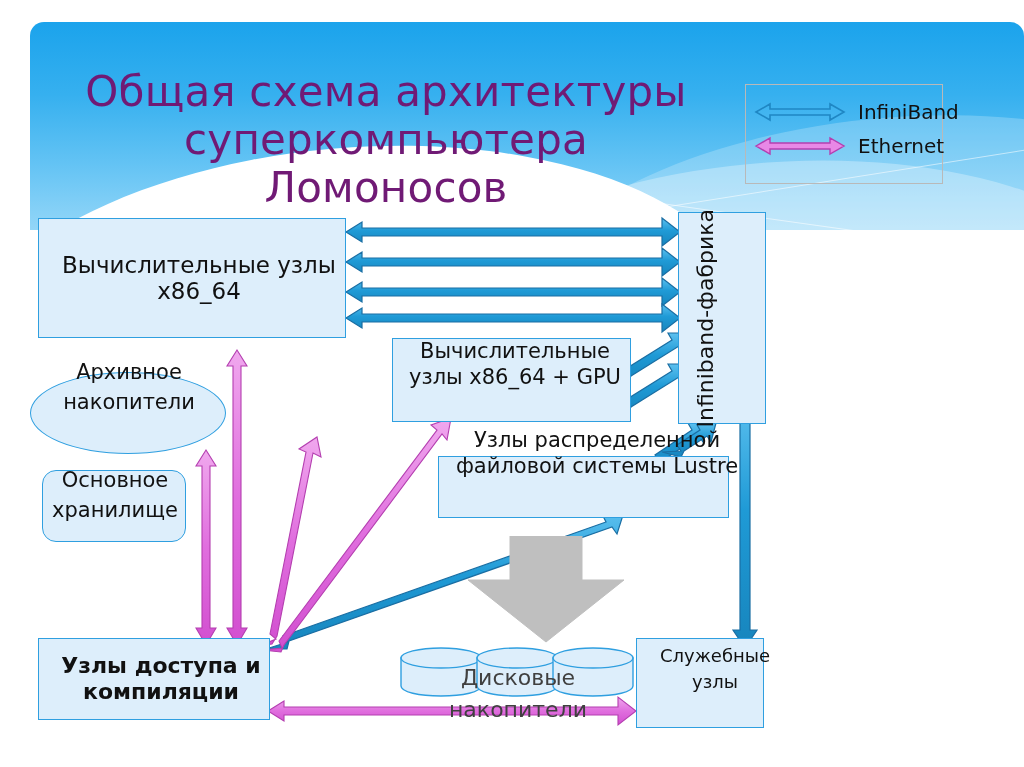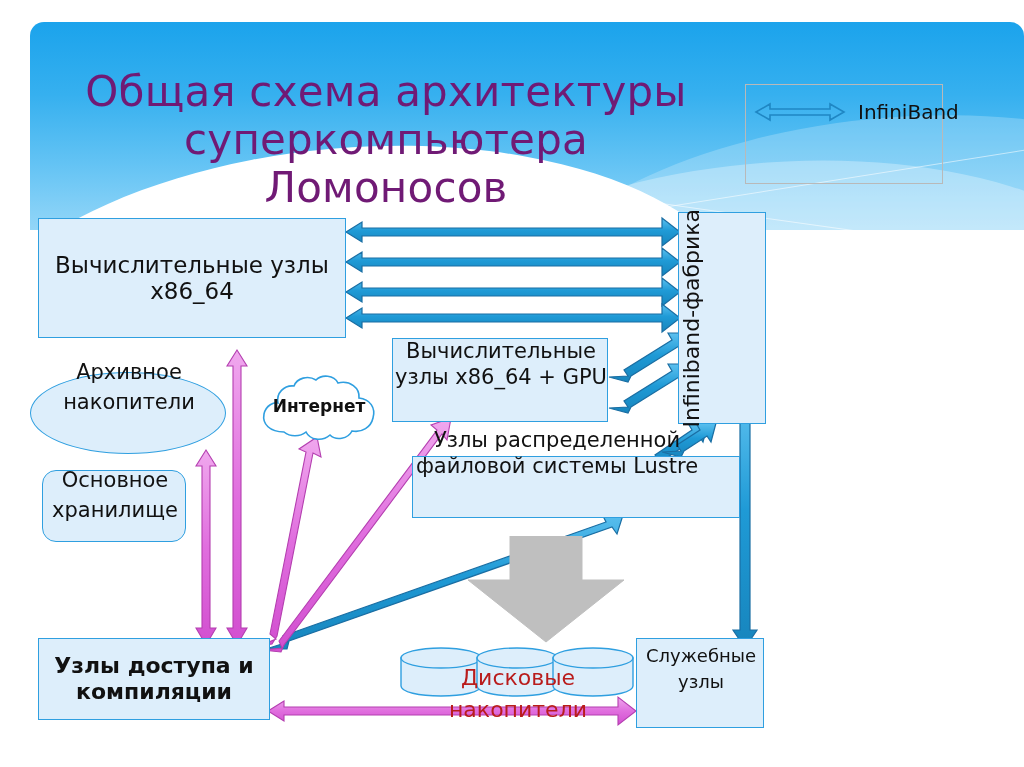--- a/index.html
+++ b/index.html
@@ -34,29 +34,29 @@
   .legend-row.r2{top:48px;}
   .legend-label{margin-left:12px;font-size:20px;color:#111;
                 font-family:"DejaVu Sans",sans-serif;white-space:nowrap;}
 
   
   .node{position:absolute;box-sizing:border-box;background:#ddeefb;
         border:1px solid #2f9fe0;color:#111;font-size:21px;line-height:26px;
         font-family:"DejaVu Sans",sans-serif;text-align:center;
         display:flex;align-items:center;justify-content:center;}
   .node.overflow{overflow:visible;}
-  .node .txt{width:100%;}
+  .node .txt{width:100%;margin-left:14px;}
 
   #box-compute{left:38px;top:218px;width:308px;height:120px;font-size:23px;}
   #box-fabric{left:678px;top:212px;width:88px;height:212px;}
   #box-fabric .txt{writing-mode:vertical-rl;transform:rotate(180deg);
                    white-space:nowrap;font-size:22px;}
-  #box-gpu{left:392px;top:338px;width:216px;height:84px;}
+  #box-gpu{left:392px;top:338px;width:239px;height:84px;}
   #box-gpu .txt{position:absolute;left:-2px;top:-1px;width:220px;}
-  #box-lustre{left:412px;top:456px;width:328px;height:62px;padding-left:48px;}
+  #box-lustre{left:438px;top:456px;width:291px;height:62px;padding-left:48px;}
   #box-lustre .txt{position:absolute;left:0px;top:-30px;width:288px;}
   #box-access{left:38px;top:638px;width:232px;height:82px;font-size:22px;font-weight:bold;}
   #box-service{left:636px;top:638px;width:128px;height:90px;font-size:18px;}
   #box-service .txt{position:absolute;left:0;top:4px;width:128px;}
 
   #oval-archive{position:absolute;left:30px;top:372px;width:196px;height:82px;
         box-sizing:border-box;background:#ddeefb;border:1px solid #2f9fe0;
         border-radius:50%;}
   #oval-archive .txt{position:absolute;left:0;top:-16px;width:196px;text-align:center;
         font-size:21px;line-height:30px;color:#111;font-family:"DejaVu Sans",sans-serif;}
@@ -71,21 +71,21 @@
   #cloud .cloud-label{position:absolute;left:0;top:22px;width:122px;text-align:center;
         font-size:17px;font-weight:bold;color:#111;
         font-family:"DejaVu Sans",sans-serif;}
 
   
   .cyl{position:absolute;width:82px;height:52px;}
   #cyl1{left:400px;top:646px;}
   #cyl2{left:476px;top:646px;}
   #cyl3{left:552px;top:646px;}
   #disk-label{position:absolute;left:398px;top:662px;width:240px;text-align:center;
-        font-size:22px;line-height:32px;color:#b91c1c;
+        font-size:22px;line-height:32px;color:#404040;
         font-family:"DejaVu Sans",sans-serif;}
 
   
   .arw{position:absolute;}
   .gray-arrow{position:absolute;left:466px;top:536px;width:160px;height:108px;}
 </style>
 </head>
 <body>
 
 <div id="slide">
@@ -103,20 +103,26 @@
 
   <div class="legend">
 
     <div class="legend-row r1">
       <svg width="92" height="26" viewBox="0 0 92 26">
         <path d="M2,13 L16,5 L16,10 L76,10 L76,5 L90,13 L76,21 L76,16 L16,16 L16,21 Z" fill="none" stroke="#1f87c4" stroke-width="1.6"></path>
       </svg>
       <span class="legend-label">InfiniBand</span>
     </div>
 
+    <div class="legend-row r2">
+      <svg width="92" height="26" viewBox="0 0 92 26">
+        <path d="M2,13 L16,5 L16,10 L76,10 L76,5 L90,13 L76,21 L76,16 L16,16 L16,21 Z" fill="#e888e6" stroke="#b43fb0" stroke-width="1.4"></path>
+      </svg>
+      <span class="legend-label">Ethernet</span>
+    </div>
   </div>
 
   <svg class="arw" style="left:0;top:0;" width="1024" height="767" viewBox="0 0 1024 767">
     <defs>
       <linearGradient id="ibGrad" x1="0" y1="0" x2="0" y2="1">
         <stop offset="0%" stop-color="#5cc0ef"></stop>
         <stop offset="45%" stop-color="#1f9ad6"></stop>
         <stop offset="100%" stop-color="#1785bd"></stop>
       </linearGradient>
       <linearGradient id="ethGrad" x1="0" y1="0" x2="0" y2="1">
@@ -193,30 +199,20 @@
   </div>
 
   <div id="oval-archive">
     <span class="txt">Архивное накопители</span>
   </div>
 
   <div id="rr-main">
     <span class="txt">Основное хранилище</span>
   </div>
 
-  <div id="cloud">
-    <svg width="122" height="68" viewBox="0 0 122 68">
-      <path d="M26,58 C12,58 4,50 6,40 C8,31 16,28 20,29 C18,19 26,11 36,12
-               C39,4 50,1 58,6 C64,0 76,1 80,9 C92,6 102,14 101,24
-               C112,25 118,34 115,44 C113,53 104,59 94,57
-               C90,65 78,67 72,61 C64,68 52,66 48,58
-               C42,63 32,63 26,58 Z" fill="#ffffff" stroke="#2f9fe0" stroke-width="1.6"></path>
-    </svg>
-    <div class="cloud-label">Интернет</div>
-  </div>
 
   <svg class="cyl" id="cyl1" viewBox="0 0 82 52">
     <path d="M1,12 L1,40 C1,46 19,50 41,50 C63,50 81,46 81,40 L81,12 Z" fill="#ddeefb" stroke="#2f9fe0" stroke-width="1.4"></path>
     <ellipse cx="41" cy="12" rx="40" ry="10" fill="#ddeefb" stroke="#2f9fe0" stroke-width="1.4"></ellipse>
   </svg>
   <svg class="cyl" id="cyl2" viewBox="0 0 82 52">
     <path d="M1,12 L1,40 C1,46 19,50 41,50 C63,50 81,46 81,40 L81,12 Z" fill="#ddeefb" stroke="#2f9fe0" stroke-width="1.4"></path>
     <ellipse cx="41" cy="12" rx="40" ry="10" fill="#ddeefb" stroke="#2f9fe0" stroke-width="1.4"></ellipse>
   </svg>
   <svg class="cyl" id="cyl3" viewBox="0 0 82 52">

